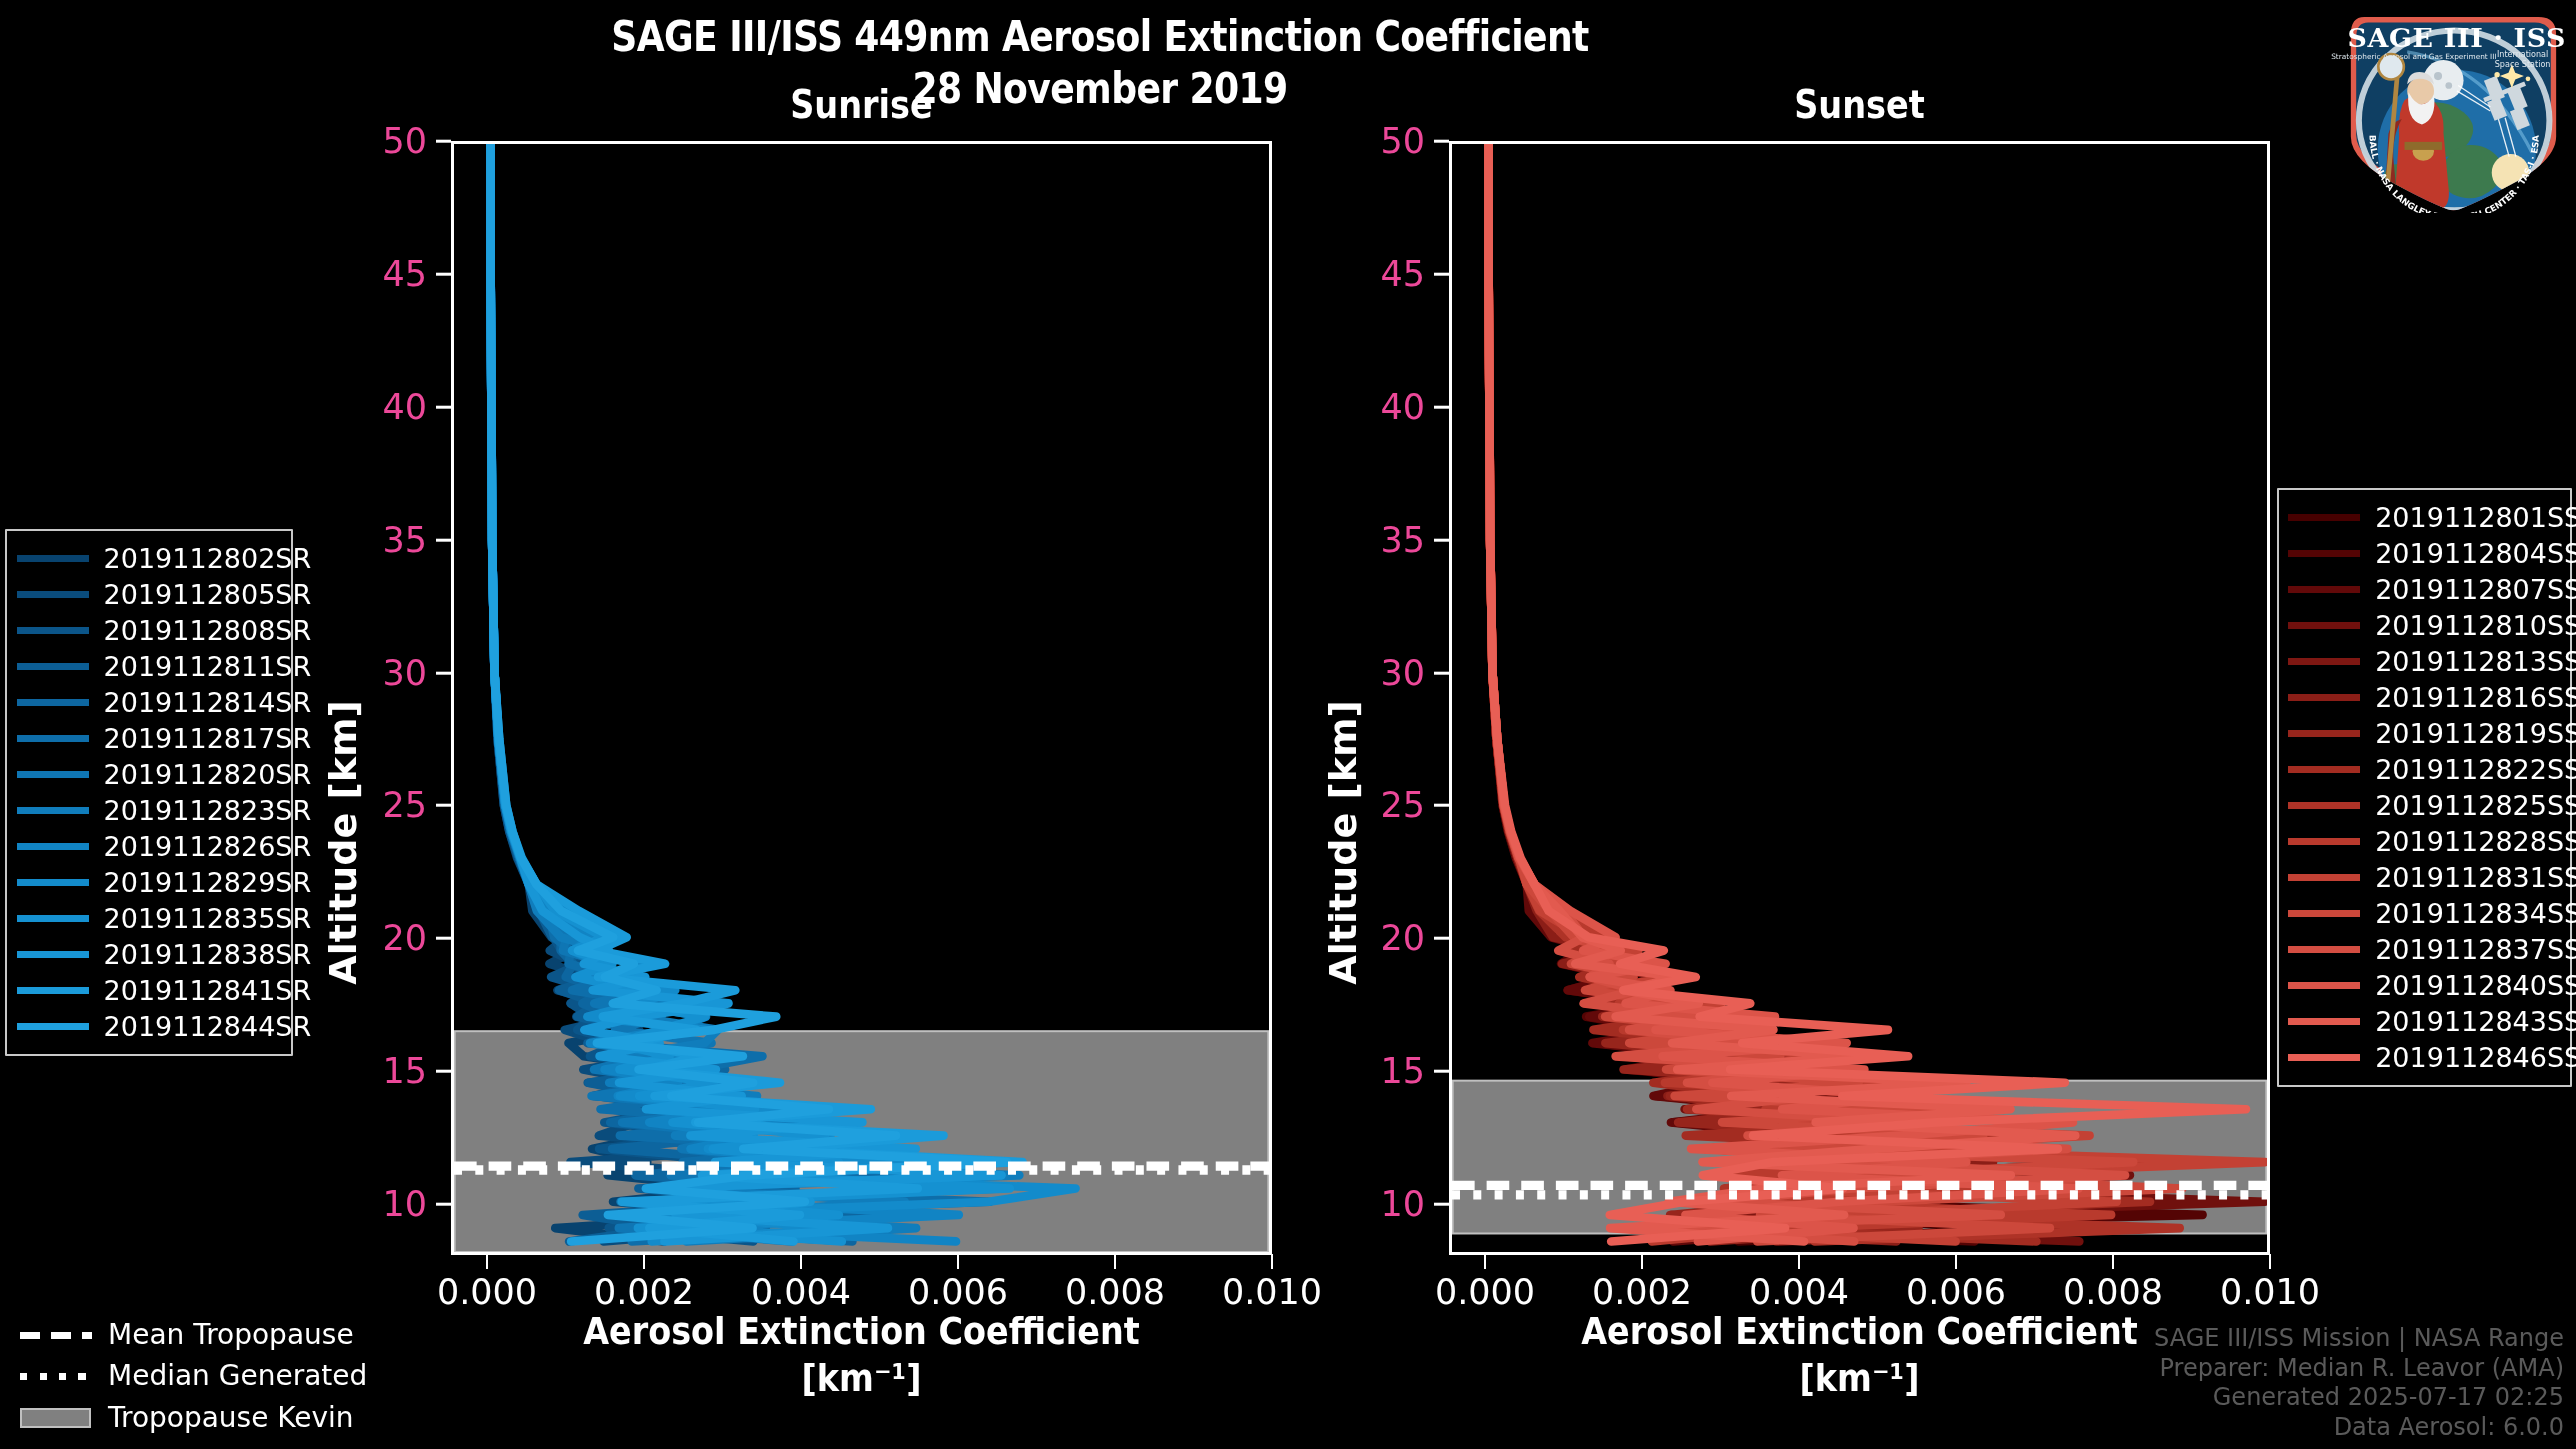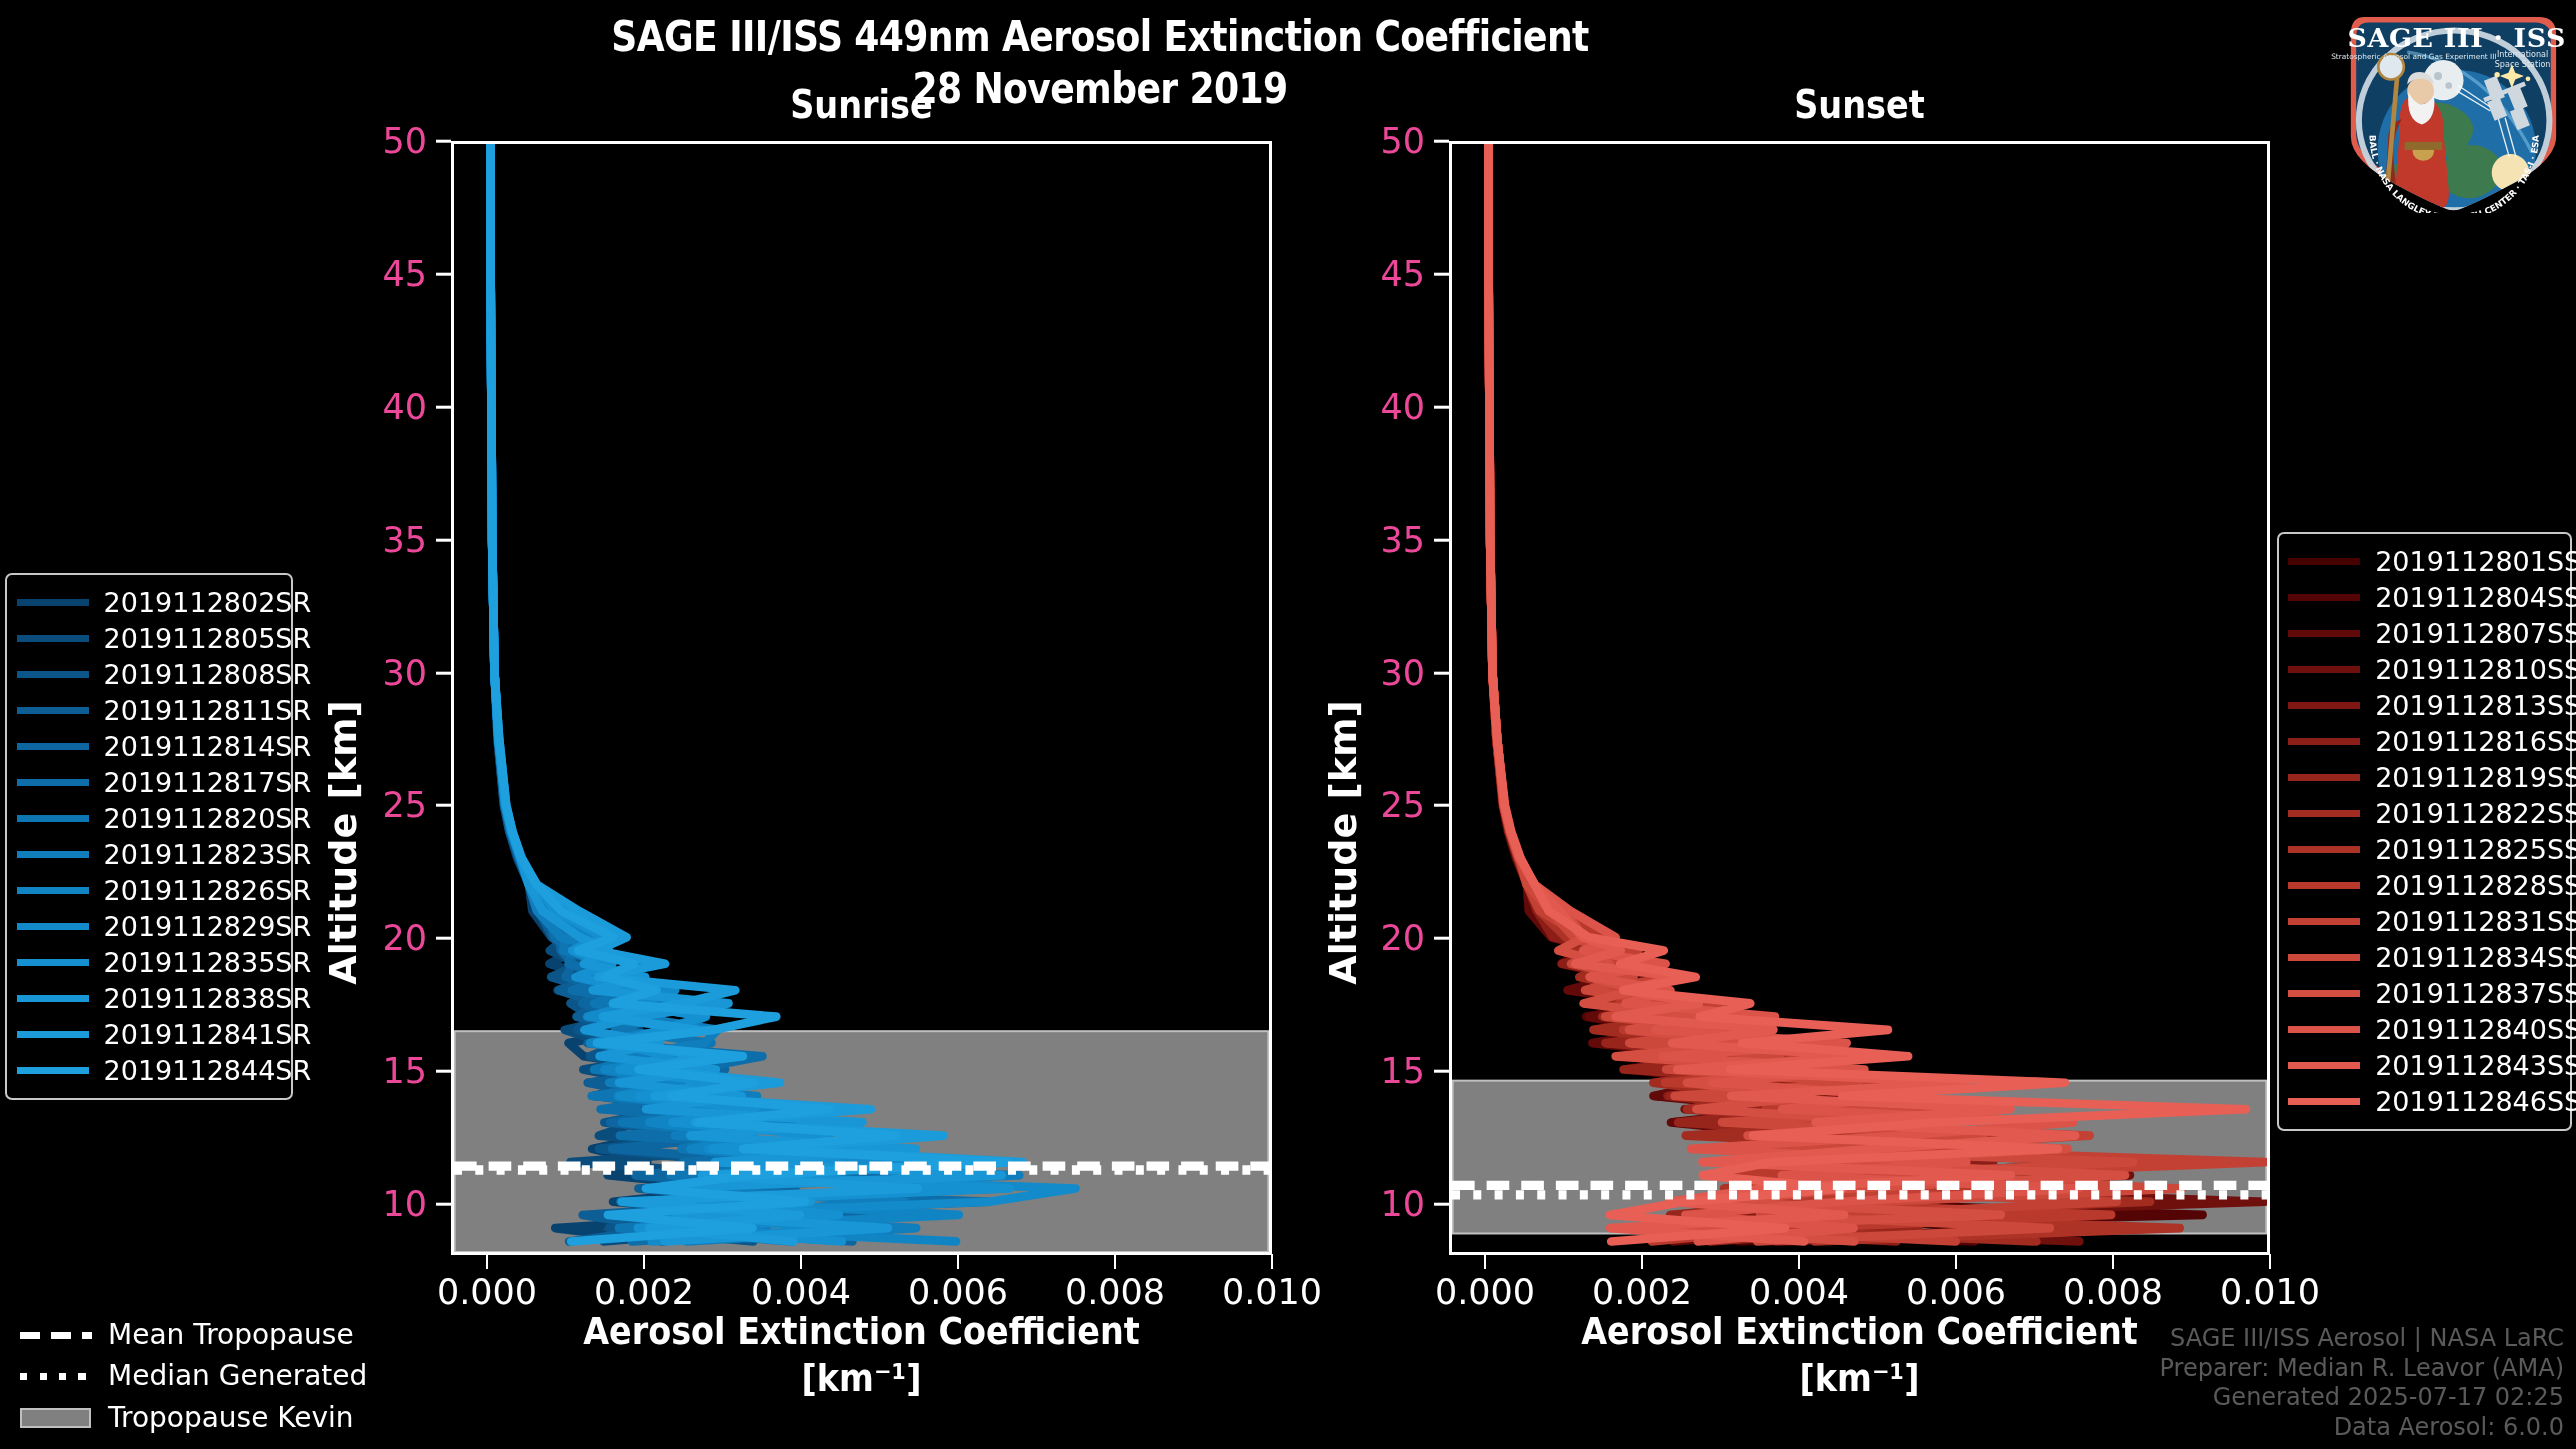--- a/index.html
+++ b/index.html
@@ -120,25 +120,24 @@
     font-weight: bold;
     font-size: 38px;
     white-space: nowrap;
     transform-origin: 50% 50%;
   }
 
   
   .legend-box {
     position: absolute;
     border: 2px solid #c8c8c8;
-    border-radius: 7px;
+    border-radius: 1px;
     background: #000000;
     padding: 9.4px 12px 9.4px 9.4px;
     box-sizing: border-box;
-    margin-top: 44px;
   }
   .legend-row {
     display: flex;
     align-items: center;
     height: 36px;
   }
   .legend-swatch {
     width: 72px; height: 7.4px;
     margin-right: 14.8px;
     flex: 0 0 auto;
@@ -479,21 +478,21 @@
   </div>
   <div class="tlegend-row">
     <span class="tlegend-mark">
         <span class="range-swatch"></span>
       </span>
     <span class="tlegend-label">Tropopause Kevin</span>
   </div>
 </div>
 
 <div id="credits">
-  <div>SAGE III/ISS Aerosol | NASA LaRC</div>
+  <div>SAGE III/ISS Mission | NASA Range</div>
   <div>Preparer: Median R. Leavor (AMA)</div>
   <div>Generated 2025-07-17 02:25</div>
   <div>Data Aerosol: 6.0.0</div>
 </div>
 
 <div id="logo">
   <svg viewBox="0 0 420 310" width="282" height="208">
     <defs>
       <clipPath id="patchClip">
         <path d="M112 18 H372 Q398 18 398 44 V196 Q398 232 330 268 Q282 294 255 304 Q245 308 235 304 Q208 294 160 268 Q92 232 92 196 V44 Q92 18 112 18 Z"></path>

